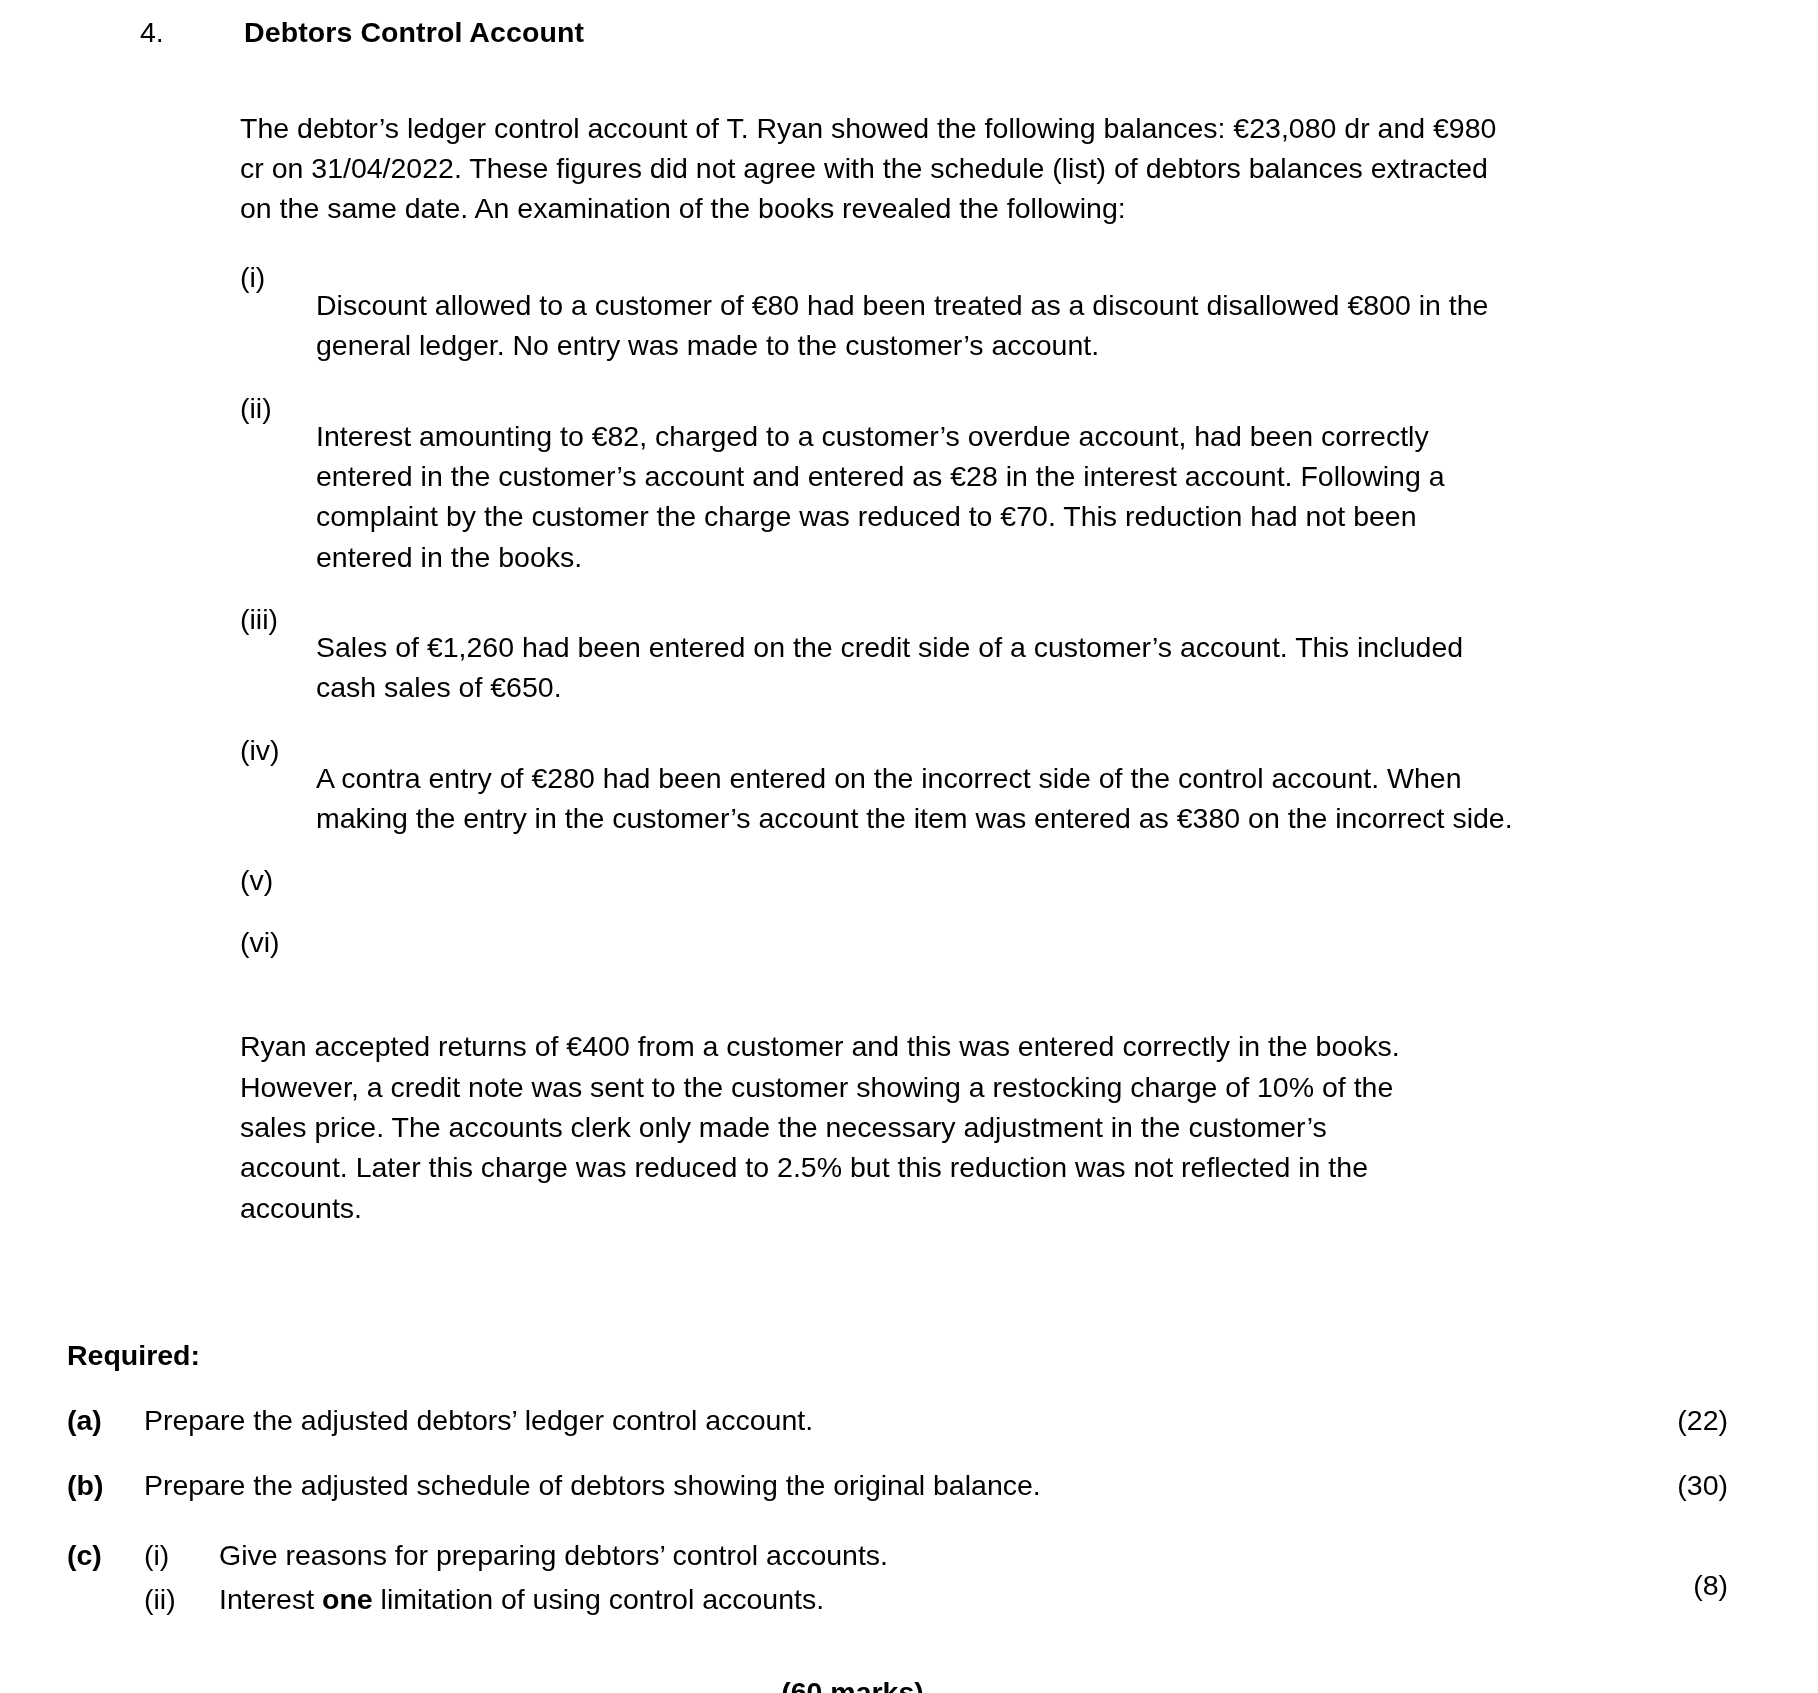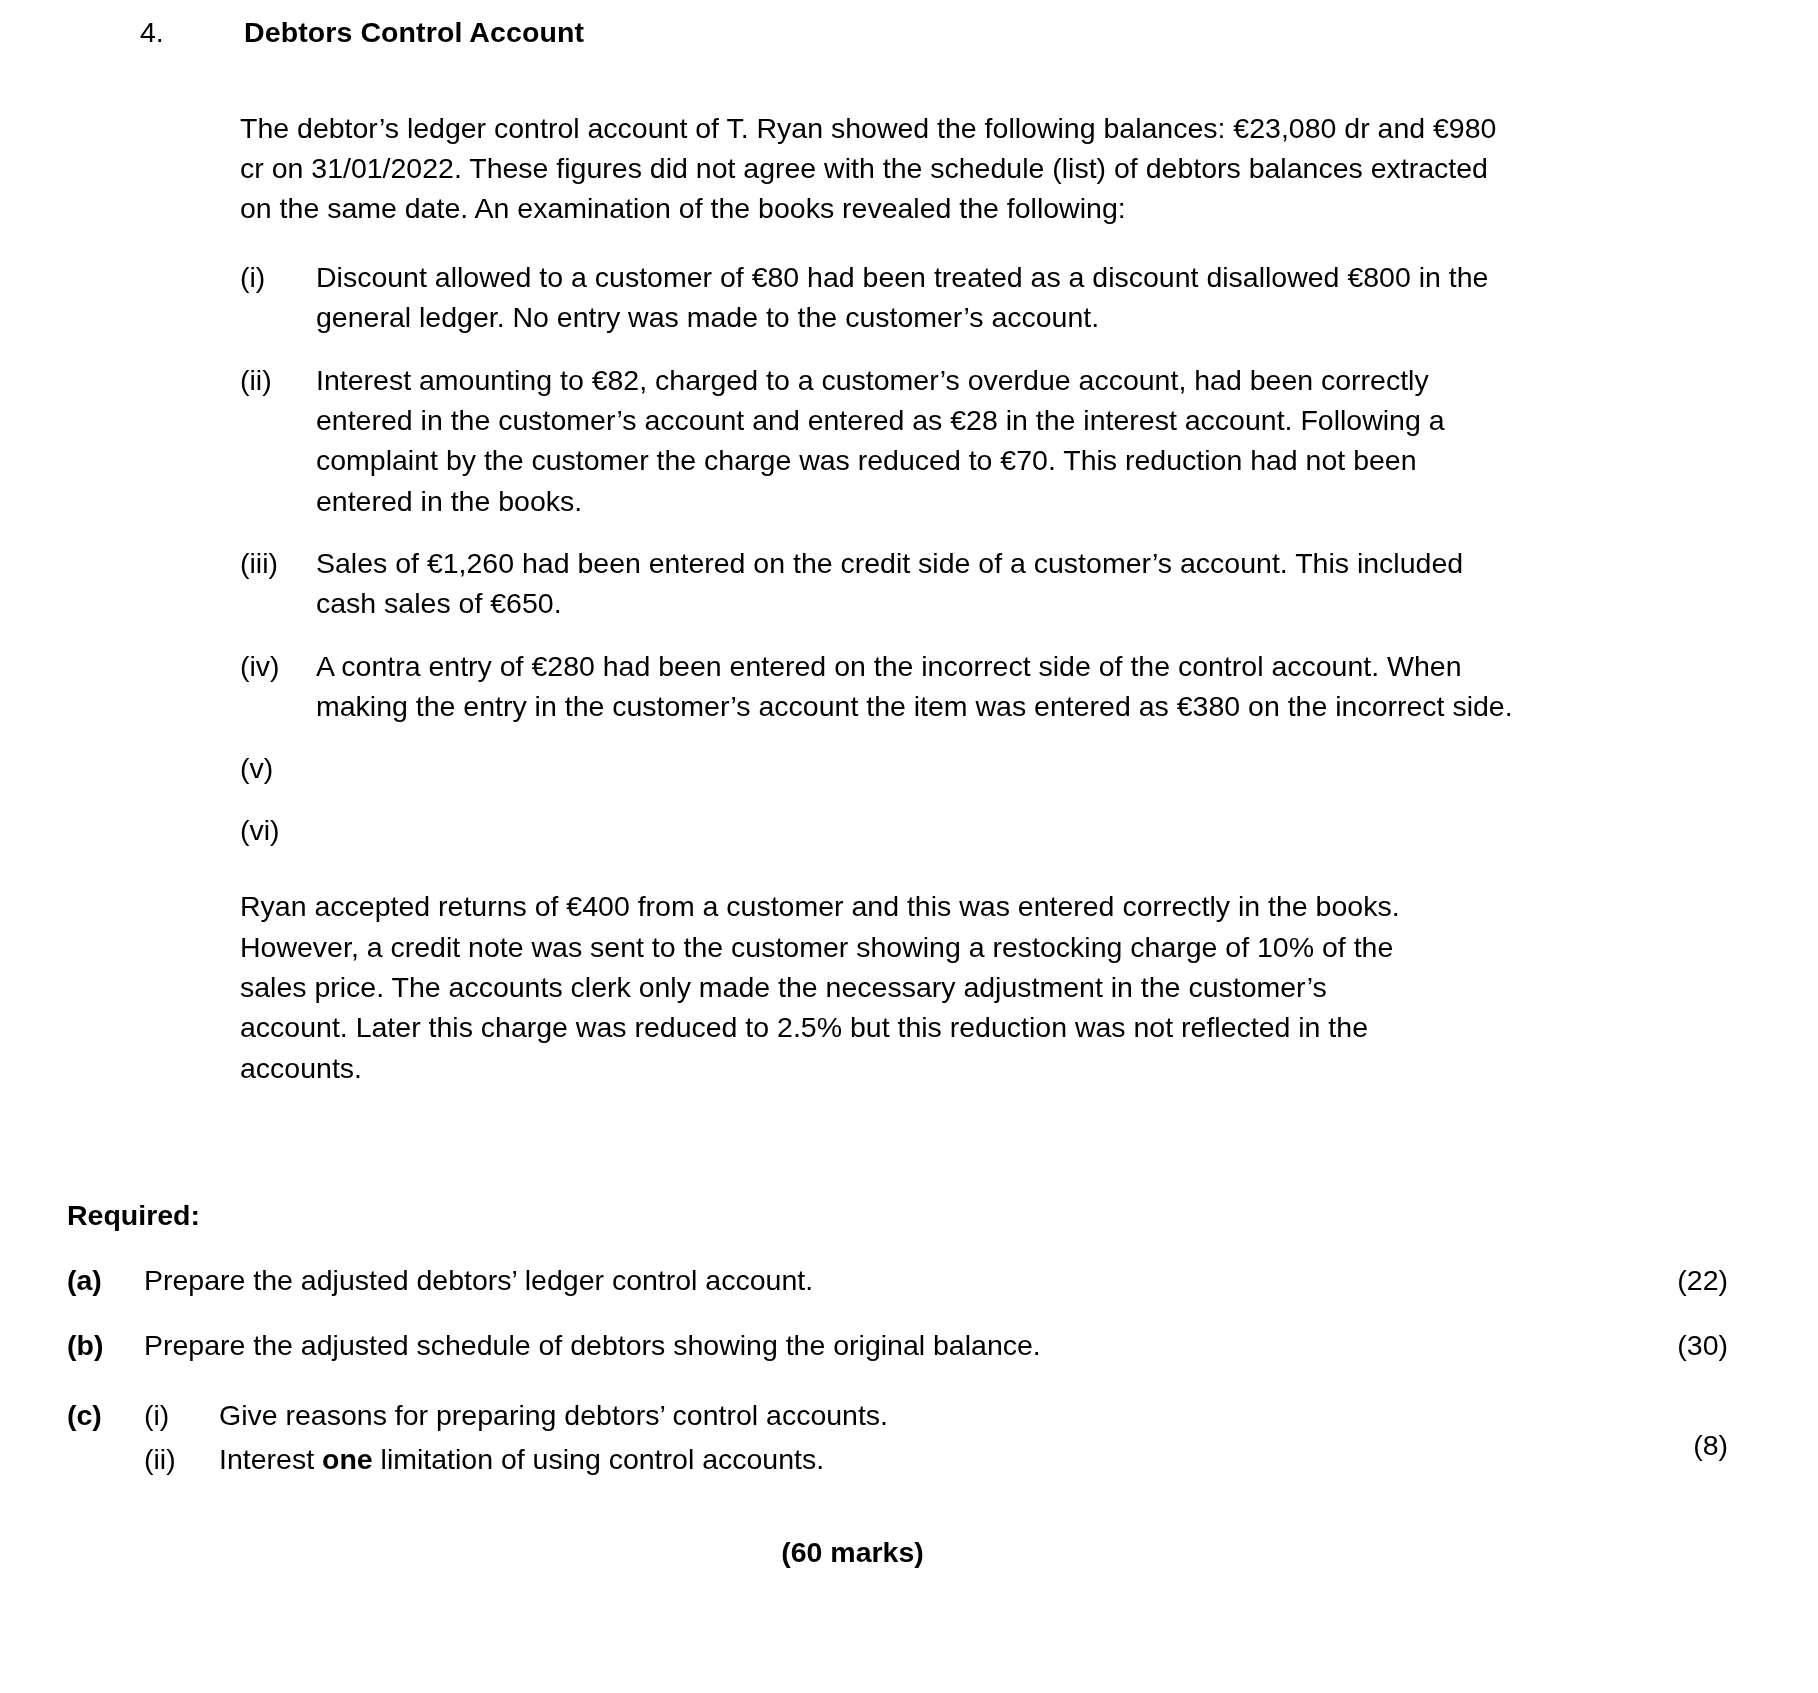--- a/index.html
+++ b/index.html
@@ -69,20 +69,21 @@
   .roman-marker {
     flex: 0 0 76px;
     width: 76px;
     font-size: 28.5px;
     line-height: 1.415;
   }
   .roman-text {
     font-size: 28.5px;
     line-height: 1.415;
     max-width: 1200px;
+    margin-top: 28px;
   }
 
   
   .required-block {
     margin-top: 108px;
     margin-left: 67px;
     margin-right: 90px;
   }
   .required-label {
     font-size: 28.5px;
@@ -160,21 +161,21 @@
 
 <div class="page">
 
   <div class="q-header">
     <div class="q-number">4.</div>
     <div class="q-title">Debtors Control Account</div>
   </div>
 
   <div class="body-block">
 
-    <p class="intro">The debtor’s ledger control account of T. Ryan showed the following balances: €23,080 dr and €980 cr on 31/01/2022. These figures did not agree with the schedule (list) of debtors balances extracted on the same date. An examination of the books revealed the following:</p>
+    <p class="intro">The debtor’s ledger control account of T. Ryan showed the following balances: €23,080 dr and €980 cr on 31/04/2022. These figures did not agree with the schedule (list) of debtors balances extracted on the same date. An examination of the books revealed the following:</p>
 
     <div class="roman-list">
 
       <div class="roman-item">
         <div class="roman-marker">(i)</div>
         <div class="roman-text">Discount allowed to a customer of €80 had been treated as a discount disallowed €800 in the general ledger. No entry was made to the customer’s account.</div>
       </div>
 
       <div class="roman-item">
         <div class="roman-marker">(ii)</div>

